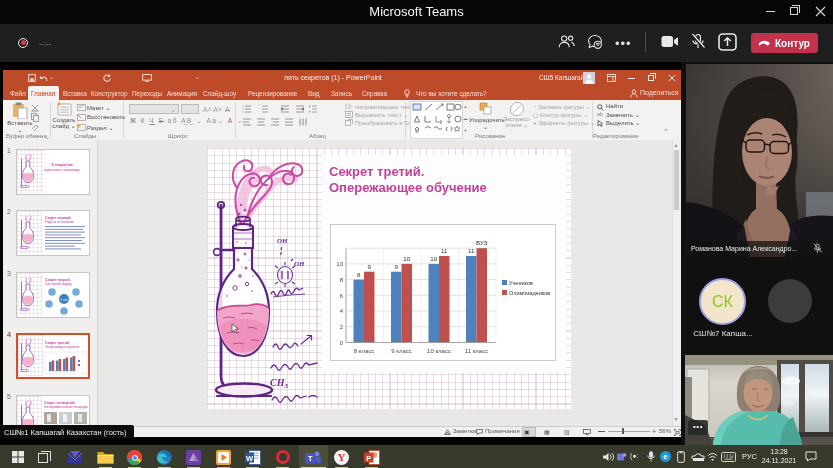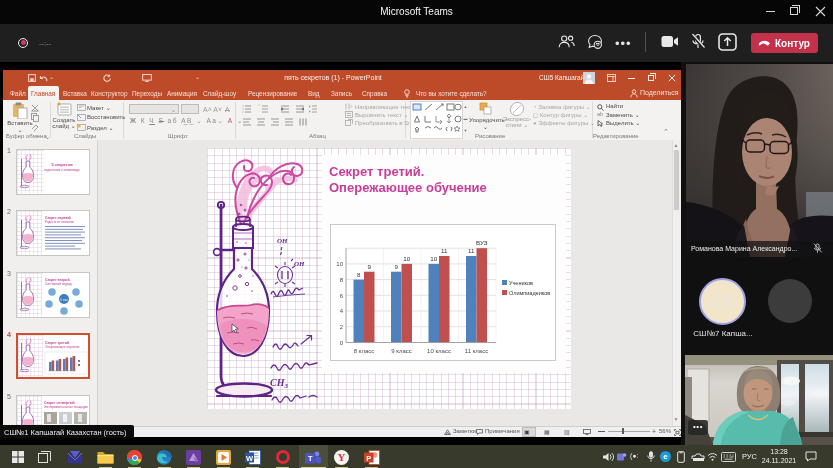--- a/index.html
+++ b/index.html
@@ -17,21 +17,21 @@
   <ellipse cx="6.5" cy="36.5" rx="4.5" ry="1.2" fill="none" stroke="#9a5cb5" stroke-width="0.7"></ellipse>
   <path d="M8.2,17 C7,18.5 4.5,20.5 4.5,25.5 C4.5,30 7,32.5 10,32.5 C13,32.5 15.5,30 15.5,25.5 C15.5,20.5 13,18.5 11.8,17 L11.8,11 L8.2,11 Z" fill="#fff" stroke="#9a5cb5" stroke-width="0.9"></path>
   <path d="M5,24 C8,22.5 12,22.5 15,24 C15,29 13,31.5 10,31.5 C7,31.5 5,29 5,24 Z" fill="#f4b2cd"></path>
   <path d="M8.5,10 q-2,-3.5 1.5,-5.5 M11.5,10 q2.5,-2.5 1,-5.5" stroke="#d76ab0" stroke-width="0.8" fill="none"></path>
 </g>
 </defs>
 </svg>
 <div id="root">
 
 <div class="abs" style="left:0;top:0;width:833px;height:24px;background:#060606"></div>
-<div class="abs" style="left:0;top:0;width:833px;height:24px;text-align:center;font-size:10px;color:#f5f5f5;line-height:24px">Microsoft Teams</div>
+<div class="abs" style="left:0;top:0;width:833px;height:24px;text-align:center;font-size:13px;color:#f5f5f5;line-height:24px">Microsoft Teams</div>
 <div class="abs" style="left:766px;top:11px;width:9px;height:1px;background:#d8d8d8"></div>
 <div class="abs" style="left:790px;top:7px;width:8px;height:8px;border:1px solid #d8d8d8"></div>
 <div class="abs" style="left:792px;top:5px;width:8px;height:8px;border-top:1px solid #d8d8d8;border-right:1px solid #d8d8d8"></div>
 <svg class="abs" style="left:815px;top:6px" width="11" height="11" viewBox="0 0 11 11">
       <path d="M1,1 L10,10 M10,1 L1,10" stroke="#d8d8d8" stroke-width="1.1"></path>
     </svg>
 
 <div class="abs" style="left:0;top:24px;width:833px;height:38px;background:#1f1f1f"></div>
 <div class="abs" style="left:18px;top:37.5px;width:10px;height:10px;border-radius:50%;border:1.3px solid #efefef;background:transparent"></div>
 <div class="abs" style="left:20.5px;top:40px;width:5px;height:5px;border-radius:50%;background:#d23a57"></div>
@@ -633,21 +633,21 @@
 
   <div class="abs" style="left:5px;top:179px;width:147px;height:16px;background:rgba(17,17,17,0.72)"></div>
   <div class="abs" style="left:10px;top:183px;font-size:7px;color:#ececec;white-space:nowrap">Романова Марина Александро...</div>
   <svg class="abs" style="left:131px;top:181px" width="11" height="11" viewBox="0 0 16 17" fill="none" stroke="#dcdcdc">
     <rect x="5.6" y="1.5" width="4.8" height="8.5" rx="2.4" stroke-width="1.3"></rect>
         <path d="M3,7.5 c0,4.5 10,4.5 10,0 M8,12 L8,15" stroke-width="1.3"></path>
         <path d="M2.5,1 L14.5,14.5" stroke-width="1.3"></path>
   </svg>
 
   <div class="abs" style="left:18px;top:216px;width:47px;height:47px;border-radius:50%;background:#f2e5c9;border:2px solid #9fa3e6"></div>
-  <div class="abs" style="left:18px;top:216px;width:47px;height:47px;text-align:center;line-height:47px;font-size:16px;color:#e5e5e5">СК</div>
+  <div class="abs" style="left:18px;top:216px;width:47px;height:47px;text-align:center;line-height:47px;font-size:16px;color:#84cc16">СК</div>
   <div class="abs" style="left:87px;top:217px;width:44px;height:44px;border-radius:50%;background:#3c3c3c"></div>
   <div class="abs" style="left:10px;top:267px;width:64px;text-align:center;font-size:8px;color:#e4e4e4;white-space:nowrap">СШ№7 Капша...</div>
 
   <svg class="abs" style="left:4px;top:293px" width="148" height="90" viewBox="0 0 148 90">
     <defs>
       <linearGradient id="v2sky" x1="0" y1="0" x2="0" y2="1">
         <stop offset="0" stop-color="#cfdde7"></stop>
             <stop offset="0.45" stop-color="#f0f4f6"></stop>
             <stop offset="1" stop-color="#a9b8ba"></stop>
       </linearGradient>

